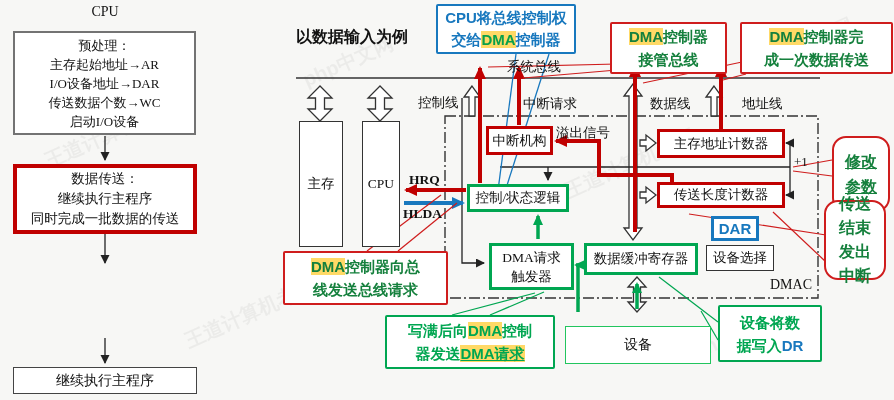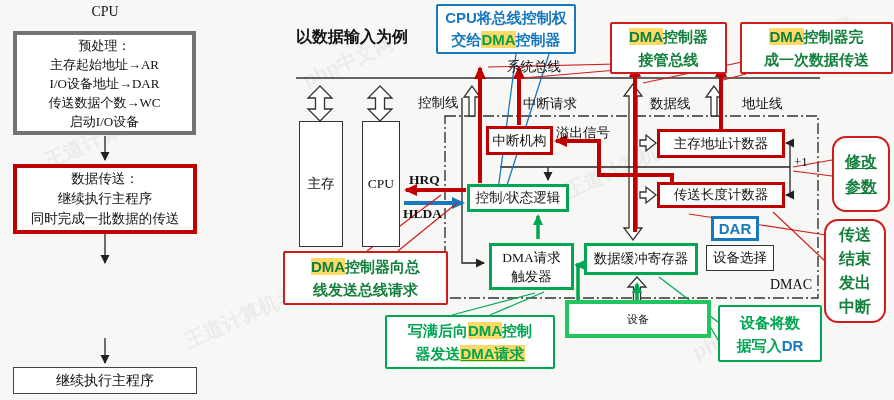--- a/index.html
+++ b/index.html
@@ -6,21 +6,21 @@
   #stage{position:relative;width:894px;height:400px;background:#f7f7f5;overflow:hidden;
          font-family:"Liberation Serif","DejaVu Serif",serif;color:#111;}
   .abs{position:absolute;}
   svg.layer{position:absolute;left:0;top:0;z-index:1;}
   .wm{position:absolute;z-index:0;color:#444;opacity:.06;font-size:20px;white-space:nowrap;
       transform:rotate(-24deg);font-family:"Liberation Sans",sans-serif;font-weight:700;}
   
   .fbox{position:absolute;z-index:2;background:#fff;box-sizing:border-box;text-align:center;
         display:flex;flex-direction:column;justify-content:center;}
   .fbox div{white-space:nowrap;}
-  .b-blue{border:4px solid #737373;}
+  .b-blue{border:2px solid #737373;}
   .b-red{border:4px solid #c00000;}
   .b-thin{border:1.6px solid #444;}
   .b-green{border:3px solid #00a651;text-align:right;}
   .b-red3{border:3px solid #c00000;}
   .b-blue3{border:3px solid #1878be;}
   .b-gray{border:1.6px solid #333;}
   .fc-text{font-size:13px;line-height:19px;}
   .fc-text2{font-size:13.5px;line-height:20px;}
   
   .blk{position:absolute;z-index:2;background:#fff;box-sizing:border-box;display:flex;
@@ -180,21 +180,21 @@
   <div class="blk b-blue3 dar-text" style="left:711px;top:216px;width:48px;height:25px;">DAR</div>
   <div class="blk b-gray" style="left:706px;top:245px;width:68px;height:26px;">设备选择</div>
 
   <div class="blk b-green" style="left:584px;top:243px;width:114px;height:32px;">数据缓冲寄存器</div>
 
   <div class="blk b-green" style="left:489px;top:243px;width:85px;height:47px;flex-direction:column;line-height:19px;">
       <div>DMA请求</div>
       <div>触发器</div>
     </div>
 
-  <div class="blk" style="left:565px;top:300px;width:146px;height:38px;border:4px solid #22c55e;font-size:11px;">设备</div>
+  <div class="blk" style="left:565px;top:326px;width:146px;height:38px;border:1px solid #22c55e;font-size:14px;">设备</div>
 
   <div class="lbl" style="left:770px;top:277px;font-size:14px;">DMAC</div>
 
   <div class="callout co-blue" style="left:436px;top:4px;width:140px;height:50px;">
       <div><span>CPU将总线控制权</span></div>
       <div><span>交给</span><span class="hl-g">DMA</span><span>控制器</span></div>
     </div>
 
   <div class="callout co-red" style="left:610px;top:22px;width:117px;height:52px;">
       <div><span class="hl">DMA</span><span>控制器</span></div>
@@ -219,20 +219,20 @@
   <div class="callout co-green" style="left:718px;top:305px;width:104px;height:57px;">
       <div><span>设备将数</span></div>
       <div><span>据写入</span><span class="blue">DR</span></div>
     </div>
 
   <div class="callout co-red co-vert" style="left:832px;top:136px;width:58px;height:76px;text-decoration:underline;">
       <div><span>修改</span></div>
       <div><span>参数</span></div>
     </div>
 
-  <div class="callout co-red co-vert" style="left:824px;top:200px;width:62px;height:104px;line-height:24px;margin-top:19px;">
+  <div class="callout co-red co-vert" style="left:824px;top:200px;width:62px;height:80px;line-height:24px;">
       <div><span>传送</span></div>
       <div><span>结束</span></div>
       <div><span>发出</span></div>
       <div><span>中断</span></div>
     </div>
 
 </div>
 
 </body></html>

